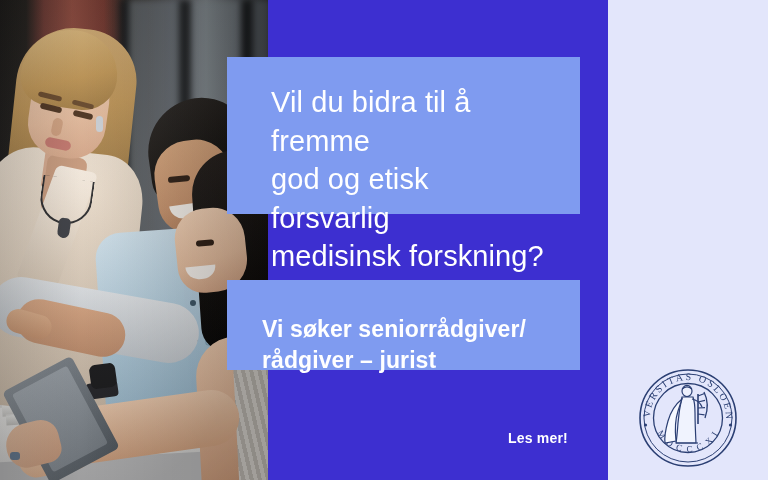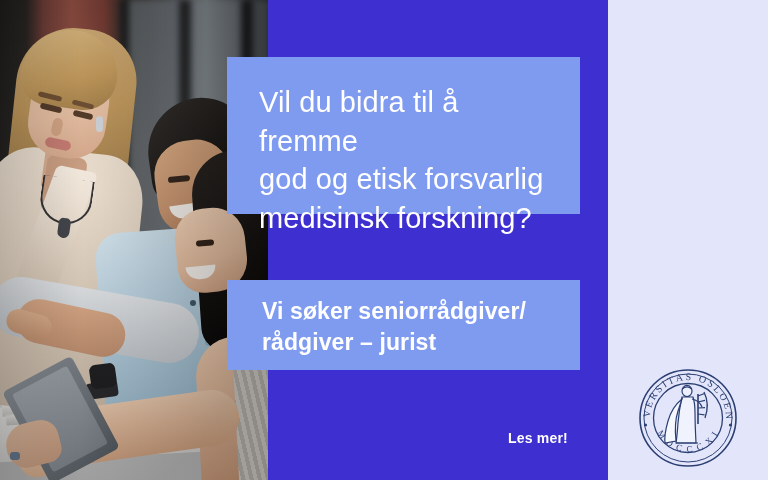--- a/index.html
+++ b/index.html
@@ -308,35 +308,35 @@
 
   
   .txt-box {
     position: absolute;
     background: #7f9bf0;
     box-sizing: border-box;
   }
   #headline-box {
     left: 227px; top: 57px;
     width: 353px; height: 157px;
-    padding: 26px 30px 0 32px;
+    padding: 26px 30px 0 44px;
   }
   #headline {
     margin: 0;
     color: #ffffff;
     font-size: 29px;
     font-weight: 400;
     line-height: 1.33;
     letter-spacing: .1px;
     white-space: pre-line;
   }
   #subhead-box {
     left: 227px; top: 280px;
     width: 353px; height: 90px;
-    padding: 16px 30px 0 35px;
+    padding: 34px 30px 0 35px;
   }
   #subhead {
     margin: 0;
     color: #ffffff;
     font-size: 23px;
     font-weight: 700;
     line-height: 1.35;
     letter-spacing: .1px;
     white-space: pre-line;
   }

